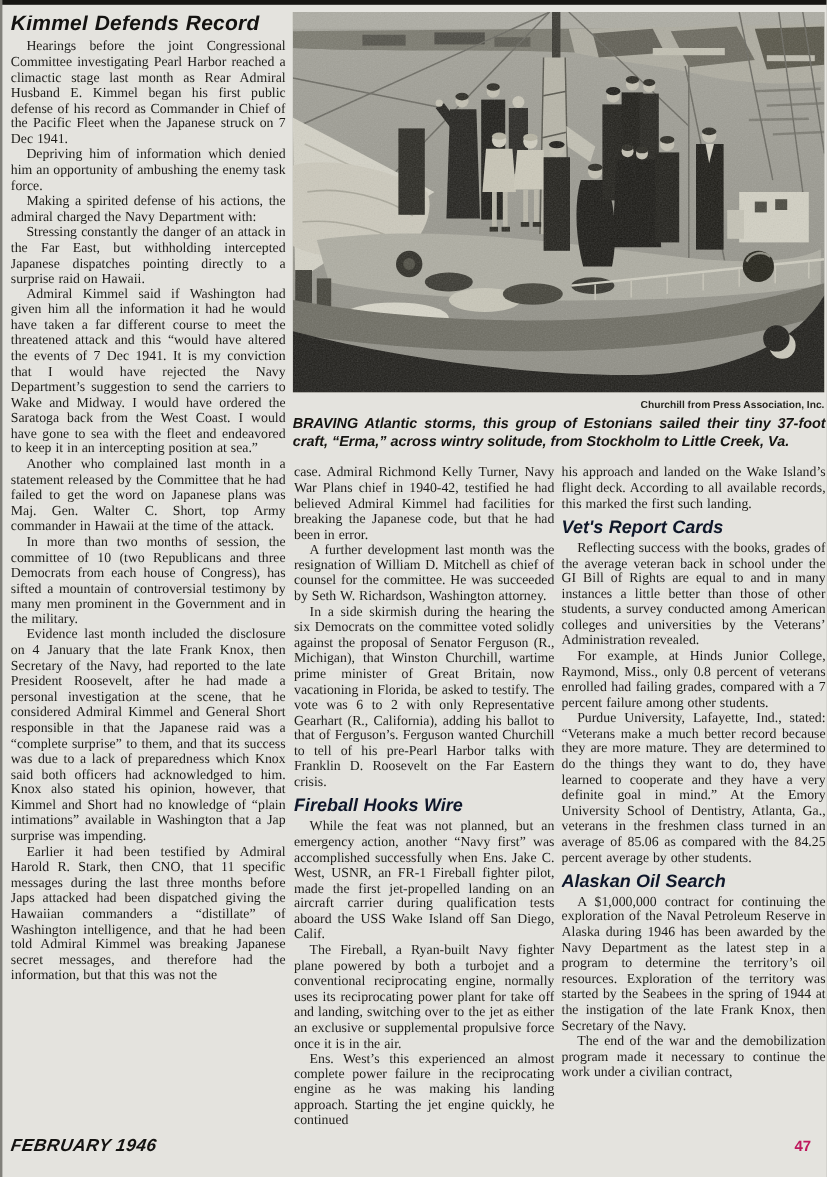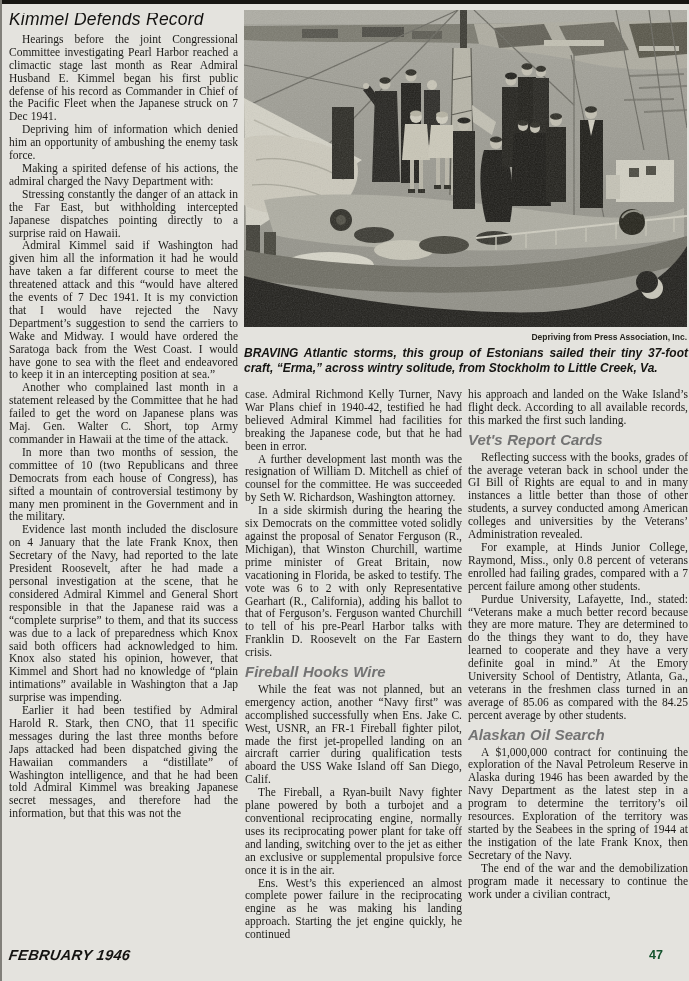--- a/index.html
+++ b/index.html
@@ -7,36 +7,36 @@
         font-family:"Liberation Serif",serif;color:#1d1c19;overflow:hidden;}
   .top-rule{position:absolute;left:0;top:0;width:689px;height:4px;background:#171613;}
   .left-rule{position:absolute;left:0;top:0;width:2px;height:981px;background:#81807a;}
   .col{position:absolute;text-align:justify;font-size:11.5px;line-height:12.9px;
        word-spacing:0.4px;overflow:hidden;hyphens:auto;}
   .col p{margin:0;text-indent:13px;}
   .col p.noindent{text-indent:0;}
   .col-left{left:9px;top:13px;width:229px;height:932px;}
   .col-mid{left:245px;top:388px;width:217px;height:560px;}
   .col-right{left:468px;top:388px;width:220px;height:560px;}
-  .headline{font-family:"Liberation Sans",sans-serif;font-style:italic;font-weight:normal;
+  .headline{font-family:"Liberation Sans",sans-serif;font-style:italic;font-weight:bold;
             font-size:17.5px;margin:0 0 7px 0;letter-spacing:0.2px;color:#141311;}
   .subhead{font-family:"Liberation Sans",sans-serif;font-style:italic;font-weight:bold;
-           font-size:15px;margin:7px 0 4px 0;color:#737373;text-indent:0;text-align:left;}
+           font-size:15px;margin:7px 0 4px 0;color:#0f172a;text-indent:0;text-align:left;}
   .photo{position:absolute;left:244px;top:10px;width:443px;height:317px;margin:0;
          background:#9a998f;overflow:hidden;}
   .credit{position:absolute;left:244px;top:332px;width:443px;text-align:right;
           font-family:"Liberation Sans",sans-serif;font-weight:bold;font-size:8.5px;color:#26251f;}
   .caption{position:absolute;left:244px;top:346px;width:444px;margin:0;
            font-family:"Liberation Sans",sans-serif;font-weight:bold;font-size:12px;
            line-height:15px;text-align:justify;color:#161512;font-style:italic;}
   .footer-date{position:absolute;left:9px;top:947px;font-family:"Liberation Sans",sans-serif;
                font-weight:bold;font-style:italic;font-size:14.5px;letter-spacing:0.4px;
                transform:skewX(-8deg);color:#141311;}
-  .page-number{position:absolute;right:26px;top:948px;font-family:"Liberation Sans",sans-serif;
-               font-weight:bold;font-size:12.5px;color:#14532d;}
+  .page-number{position:absolute;right:13px;top:948px;font-family:"Liberation Sans",sans-serif;
+               font-weight:bold;font-size:12.5px;color:#be185d;}
 </style>
 </head>
 <body>
 
 <div class="page">
   <div class="top-rule"></div>
   <div class="left-rule"></div>
 
   <div class="col col-left">
     <h1 class="headline">Kimmel Defends Record</h1>
@@ -235,21 +235,21 @@
       <path d="M0,266 C100,292 220,305 300,302 C370,298 420,275 443,236 L443,317 L0,317 Z" fill="#201f1b"></path>
       <g>
         <circle cx="408" cy="278" r="11" fill="#c9c7ba"></circle>
         <circle cx="403" cy="272" r="11" fill="#201f1b"></circle>
       </g>
 
       <rect x="0" y="0" width="443" height="317" filter="url(#grain)"></rect>
     </svg>
   </figure>
 
-  <div class="credit">Depriving from Press Association, Inc.</div>
+  <div class="credit">Churchill from Press Association, Inc.</div>
   <p class="caption">BRAVING  Atlantic  storms,  this  group  of  Estonians  sailed  their  tiny  37-foot craft,  “Erma,”  across  wintry  solitude,  from  Stockholm  to  Little  Creek,  Va.</p>
 
   <div class="col col-mid">
     <p class="noindent">case.  Admiral Richmond Kelly Turner, Navy War Plans chief in 1940-42, testified he had believed Admiral Kimmel had facilities for breaking the Japanese code, but that he had been in error.</p>
     <p>A further development last month was the resignation of William D. Mitchell as chief of counsel for the committee.  He was succeeded by Seth W. Richardson, Washington attorney.</p>
     <p>In a side skirmish during the hearing the six Democrats on the committee voted solidly against the proposal of Senator Ferguson (R., Michigan), that Winston Churchill, wartime prime minister of Great Britain, now vacationing in Florida, be asked to testify.  The vote was 6 to 2 with only Representative Gearhart (R., California), adding his ballot to that of Ferguson’s.  Ferguson wanted Churchill to tell of his pre-Pearl Harbor talks with Franklin D. Roosevelt on the Far Eastern crisis.</p>
     <h2 class="subhead">Fireball Hooks Wire</h2>
     <p>While the feat was not planned, but an emergency action, another “Navy first” was accomplished successfully when Ens. Jake C. West, USNR, an FR-1 Fireball fighter pilot, made the first jet-propelled landing on an aircraft carrier during qualification tests aboard the USS Wake Island off San Diego, Calif.</p>
     <p>The Fireball, a Ryan-built Navy fighter plane powered by both a turbojet and a conventional reciprocating engine, normally uses its reciprocating power plant for take off and landing, switching over to the jet as either an exclusive or supplemental propulsive force once it is in the air.</p>
     <p>Ens. West’s this experienced an almost complete power failure in the reciprocating engine as he was making his landing approach.  Starting the   jet engine quickly, he continued</p>

